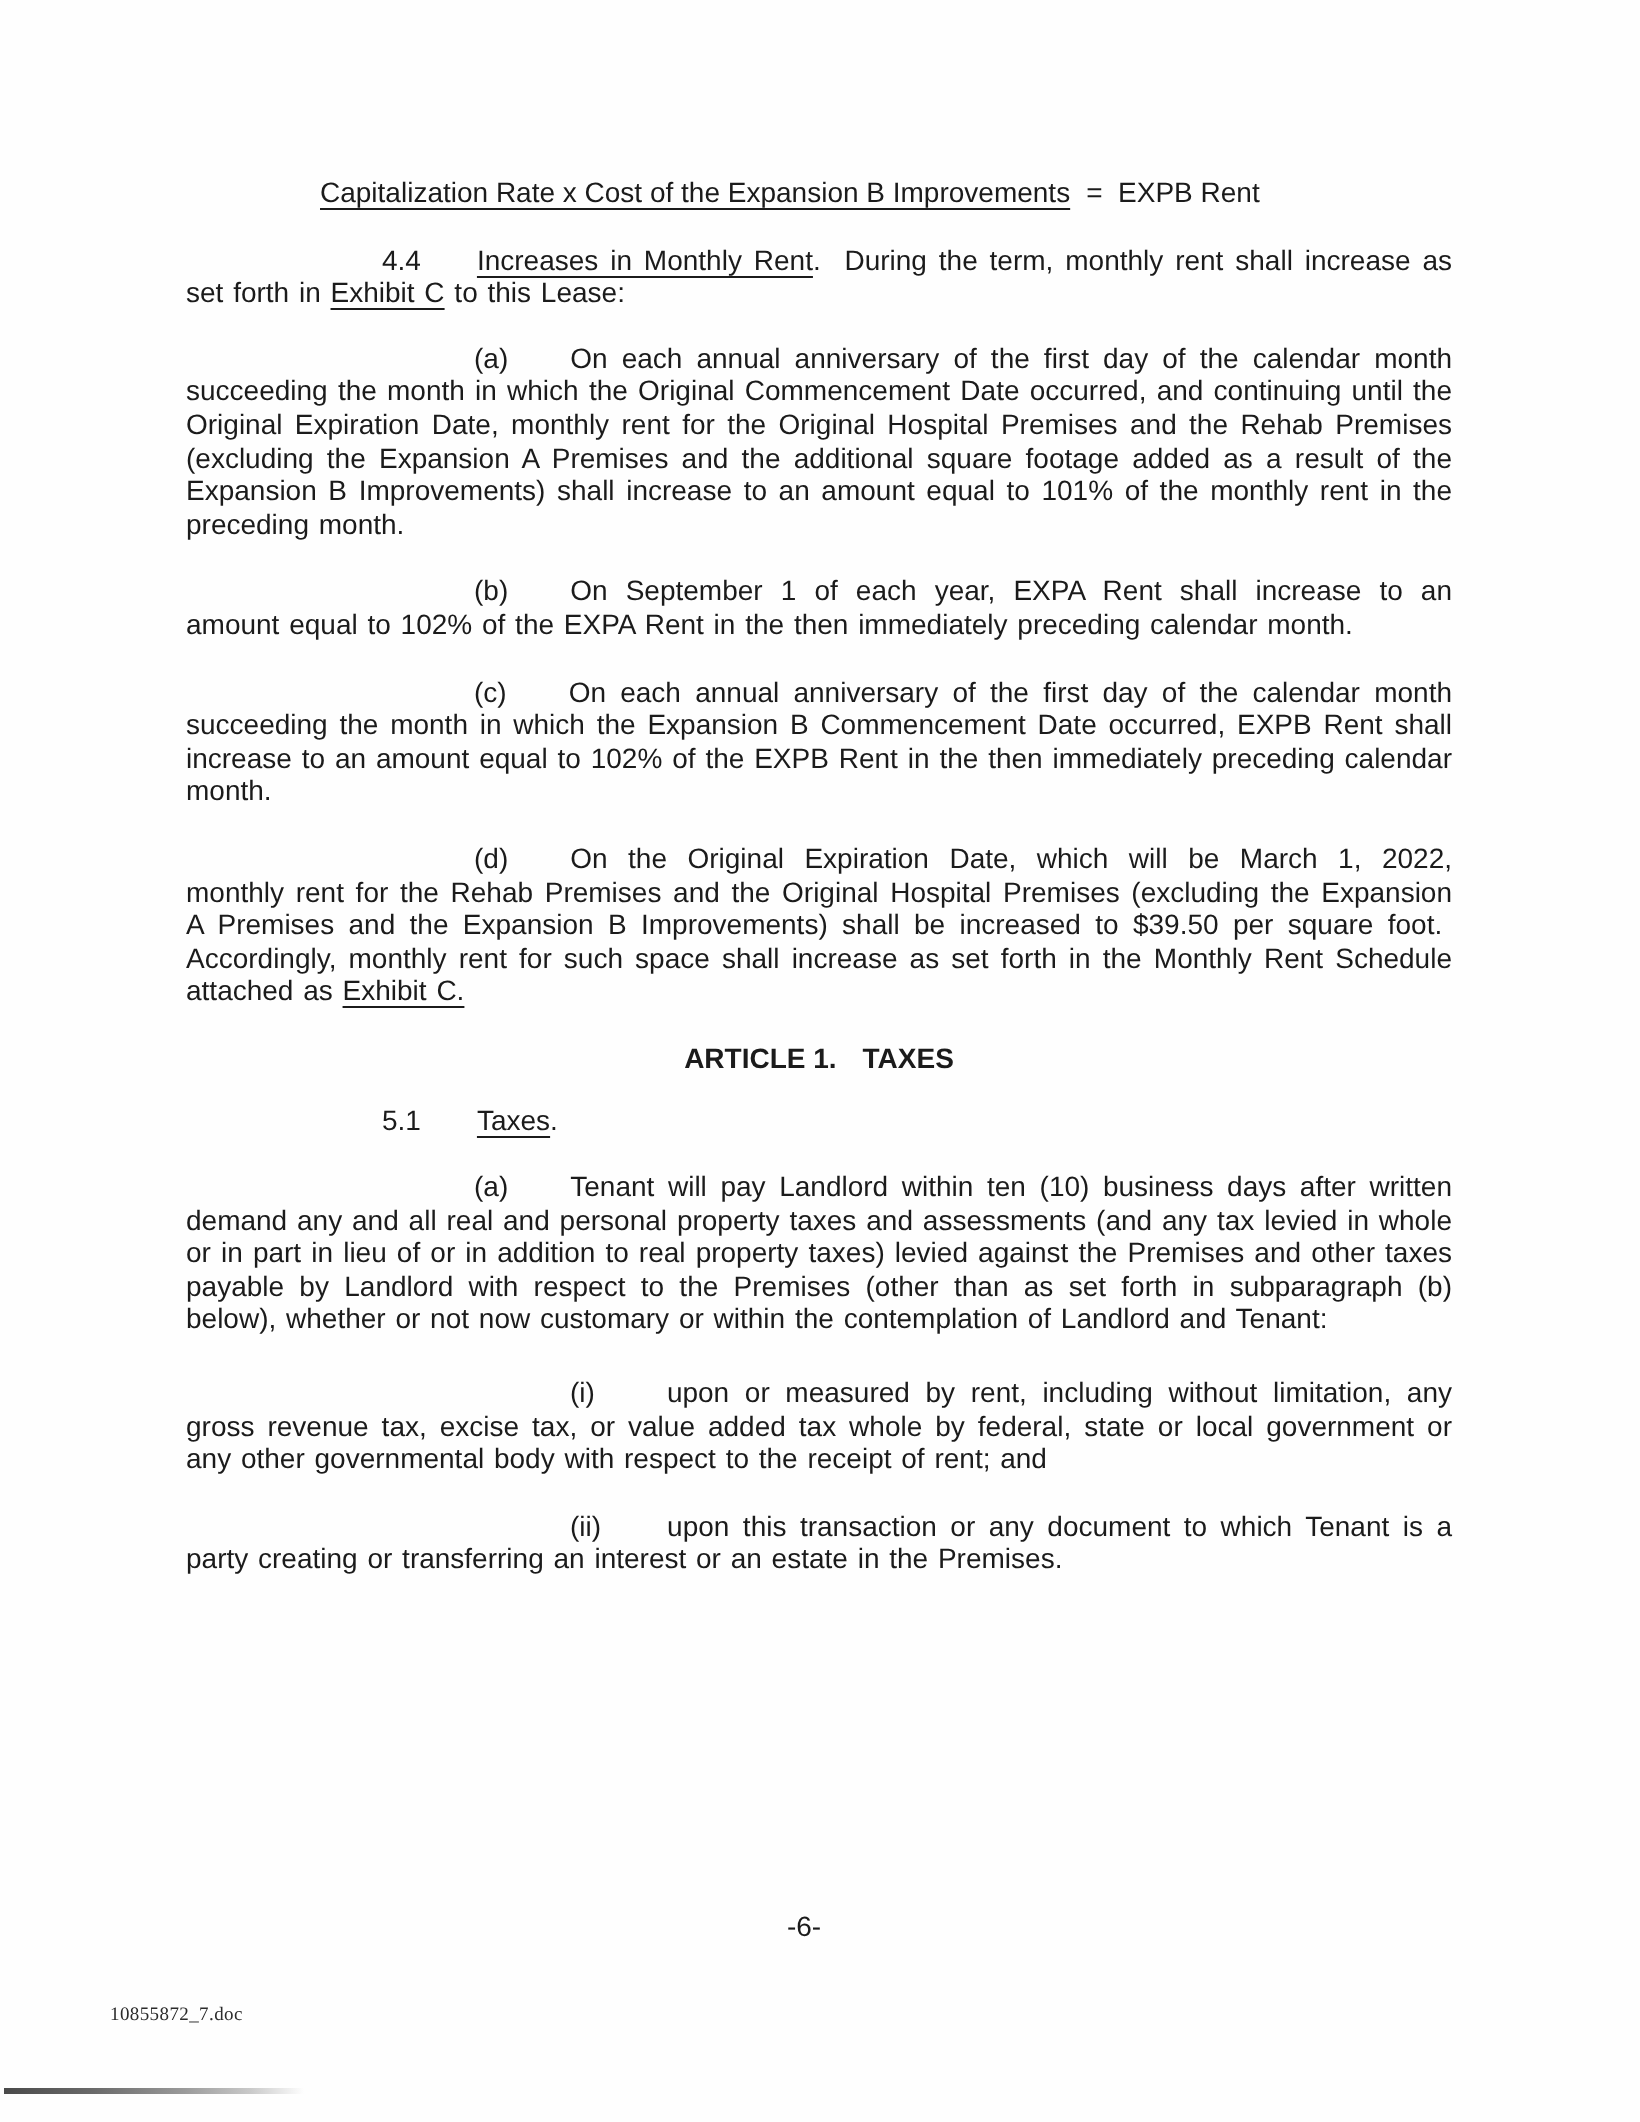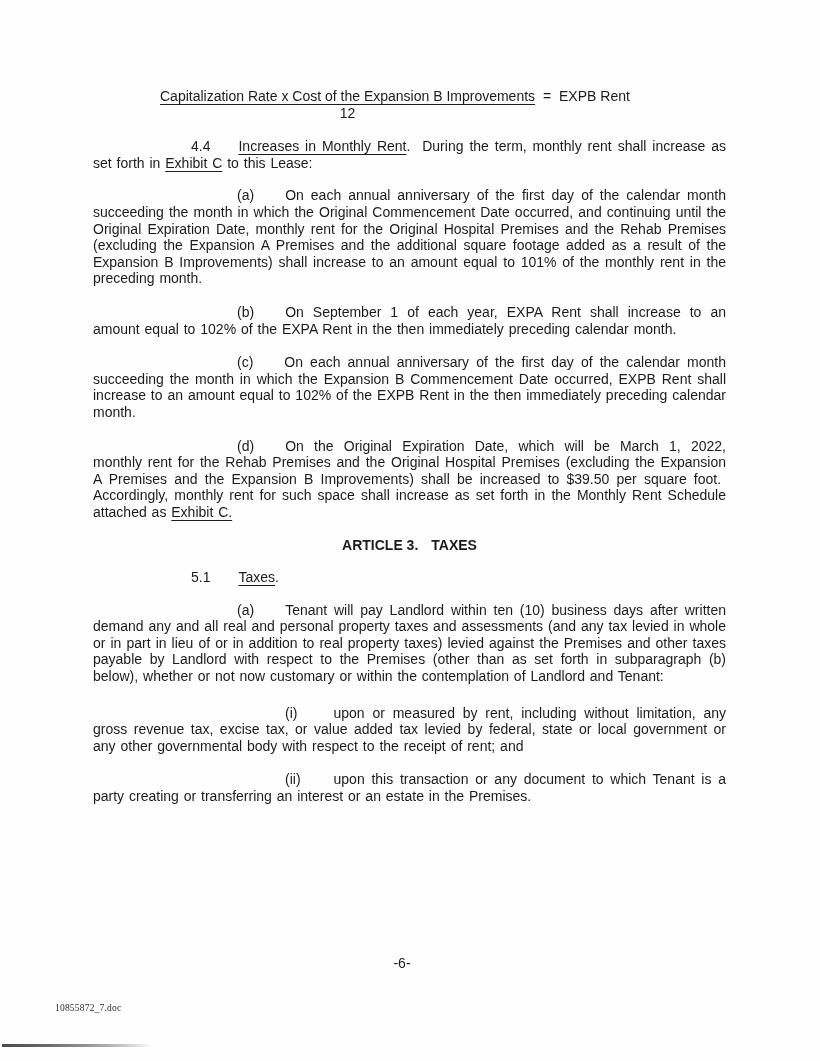--- a/index.html
+++ b/index.html
@@ -47,43 +47,42 @@
 </style>
 </head>
 <body>
 
 <div class="page">
   <div class="content">
 
     <div class="formula">
       <span class="frac">
         <span class="num">Capitalization Rate x Cost of the Expansion B Improvements</span>
-        <span class="den" style="display:block;">12</span>
       </span>
       <span class="rhs">=  EXPB Rent</span>
     </div>
 
 
     <p class="para ind-s mt-17"><span>4.4</span><span class="tab tab-s"></span><span><span class="u">Increases in Monthly Rent</span><span>.&nbsp; During the term, monthly rent shall increase as set forth in </span><span class="u">Exhibit C</span><span> to this Lease:</span></span></p>
 
     <p class="para ind-l mt-16"><span>(a)</span><span class="tab tab-l"></span><span><span>On each annual anniversary of the first day of the calendar month succeeding the month in which the Original Commencement Date occurred, and continuing until the Original Expiration Date, monthly rent for the Original Hospital Premises and the Rehab Premises (excluding the Expansion A Premises and the additional square footage added as a result of the Expansion B Improvements) shall increase to an amount equal to 101% of the monthly rent in the preceding month.</span></span></p>
 
     <p class="para ind-l mt-17"><span>(b)</span><span class="tab tab-l"></span><span><span>On September 1 of each year, EXPA Rent shall increase to an amount equal to 102% of the EXPA Rent in the then immediately preceding calendar month.</span></span></p>
 
     <p class="para ind-l mt-17"><span>(c)</span><span class="tab tab-l"></span><span><span>On each annual anniversary of the first day of the calendar month succeeding the month in which the Expansion B Commencement Date occurred, EXPB Rent shall increase to an amount equal to 102% of the EXPB Rent in the then immediately preceding calendar month.</span></span></p>
 
     <p class="para ind-l mt-17"><span>(d)</span><span class="tab tab-l"></span><span><span>On the Original Expiration Date, which will be March 1, 2022, monthly rent for the Rehab Premises and the Original Hospital Premises (excluding the Expansion A Premises and the Expansion B Improvements) shall be increased to $39.50 per square foot.&nbsp; Accordingly, monthly rent for such space shall increase as set forth in the Monthly Rent Schedule attached as </span><span class="u">Exhibit C.</span></span></p>
 
-    <h2 class="h-article" style="font-size:14px;"><span>ARTICLE 3.</span><span class="h-gap"></span><span>TAXES</span></h2>
+    <h2 class="h-article" style="font-size:14px;"><span>ARTICLE 1.</span><span class="h-gap"></span><span>TAXES</span></h2>
 
     <p class="para ind-s mt-15"><span>5.1</span><span class="tab tab-s"></span><span><span class="u">Taxes</span><span>.</span></span></p>
 
     <p class="para ind-l mt-16"><span>(a)</span><span class="tab tab-l"></span><span><span>Tenant will pay Landlord within ten (10) business days after written demand any and all real and personal property taxes and assessments (and any tax levied in whole or in part in lieu of or in addition to real property taxes) levied against the Premises and other taxes payable by Landlord with respect to the Premises (other than as set forth in subparagraph (b) below), whether or not now customary or within the contemplation of Landlord and Tenant:</span></span></p>
 
-    <p class="para ind-r mt-20"><span>(i)</span><span class="tab tab-r1"></span><span><span>upon or measured by rent, including without limitation, any gross revenue tax, excise tax, or value added tax levied by federal, state or local government or any other governmental body with respect to the receipt of rent; and</span></span></p>
+    <p class="para ind-r mt-20"><span>(i)</span><span class="tab tab-r1"></span><span><span>upon or measured by rent, including without limitation, any gross revenue tax, excise tax, or value added tax whole by federal, state or local government or any other governmental body with respect to the receipt of rent; and</span></span></p>
 
     <p class="para ind-r mt-17"><span>(ii)</span><span class="tab tab-r2"></span><span><span>upon this transaction or any document to which Tenant is a party creating or transferring an interest or an estate in the Premises.</span></span></p>
 
   </div>
 
   <div class="page-number">-6-</div>
   <div class="doc-id">10855872_7.doc</div>
   <div class="scan-artifact"></div>
 </div>
 

